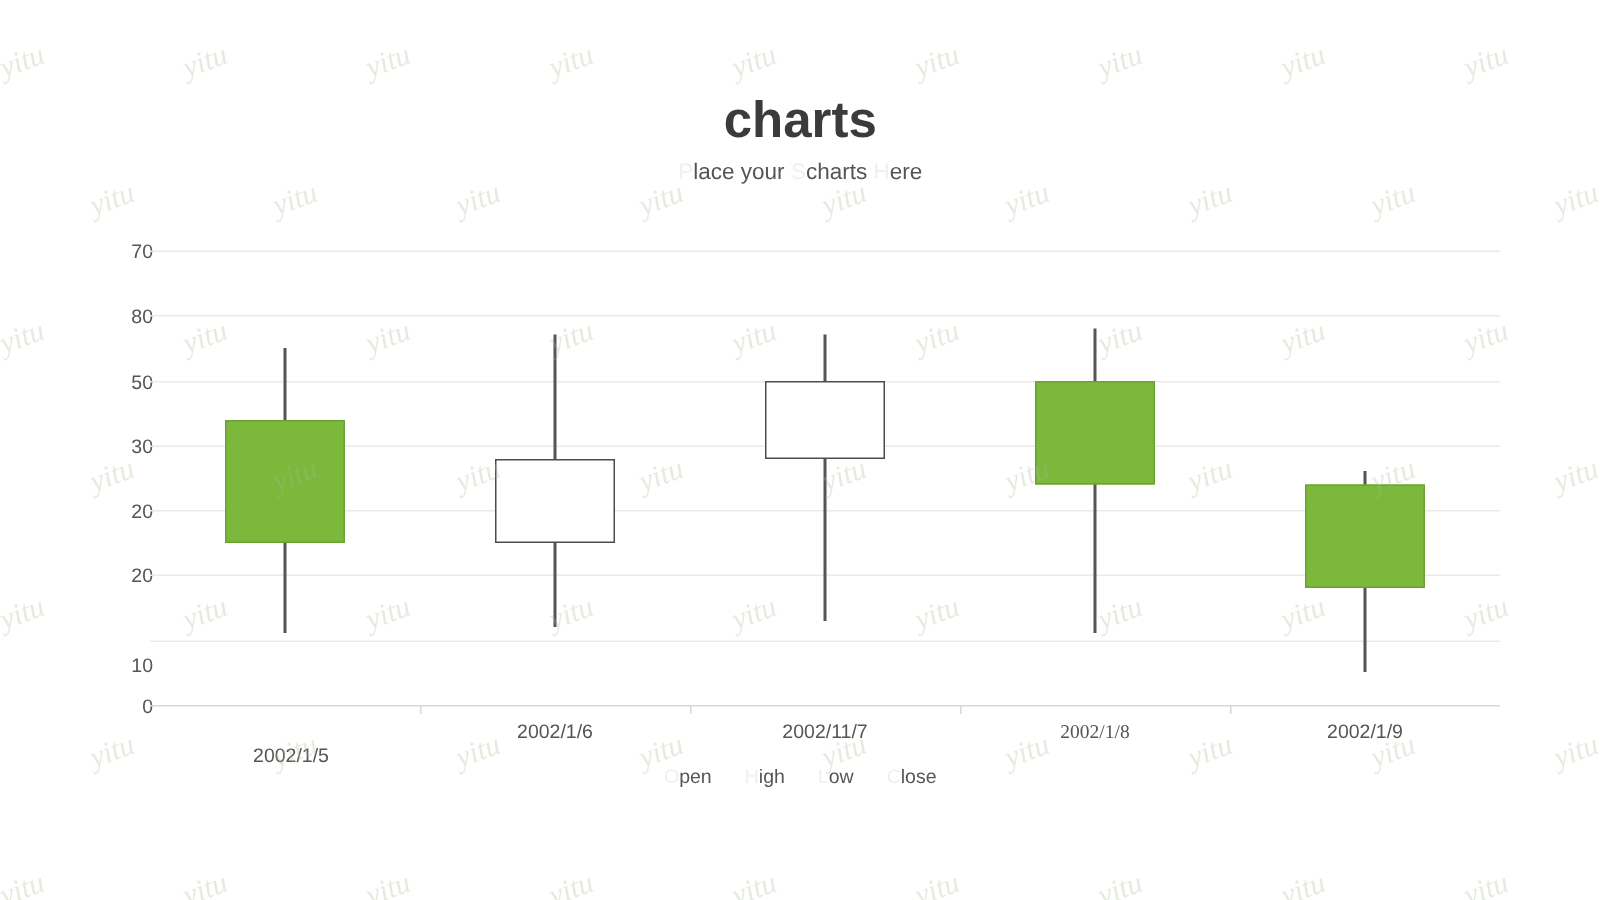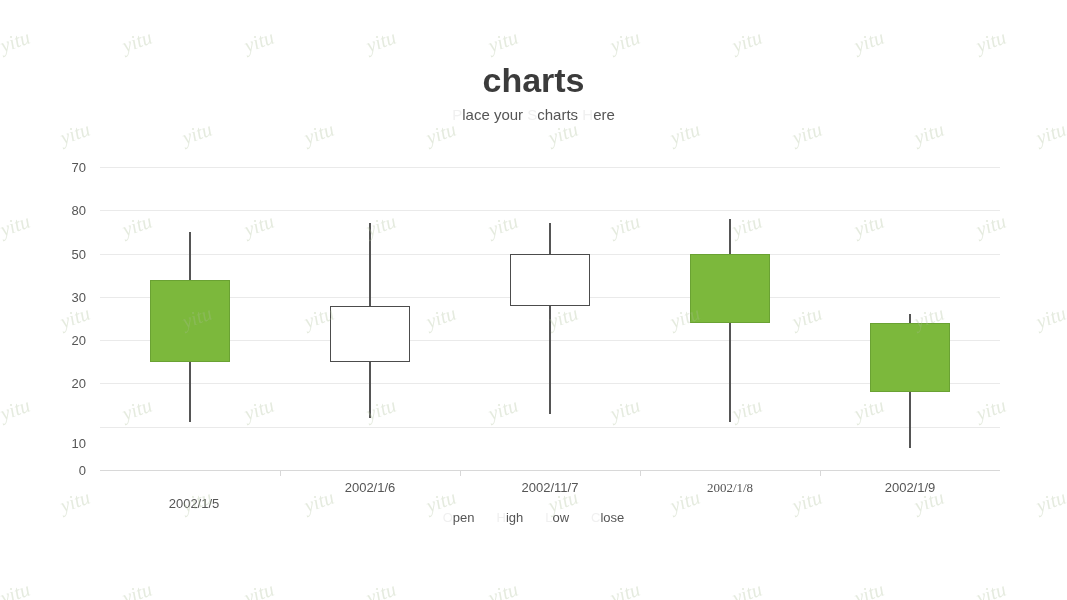--- a/index.html
+++ b/index.html
@@ -71,20 +71,21 @@
   }
 
   .ytick {
     position: absolute;
     left: 0;
     width: 86px;
     text-align: right;
     font-size: 13px;
     color: #555555;
     line-height: 13px;
+    padding-left: 16px;
   }
 
   .xaxis {
     position: absolute;
     left: 100px;
     top: 470px;
     width: 900px;
     height: 30px;
   }
   .xtick-sep {

